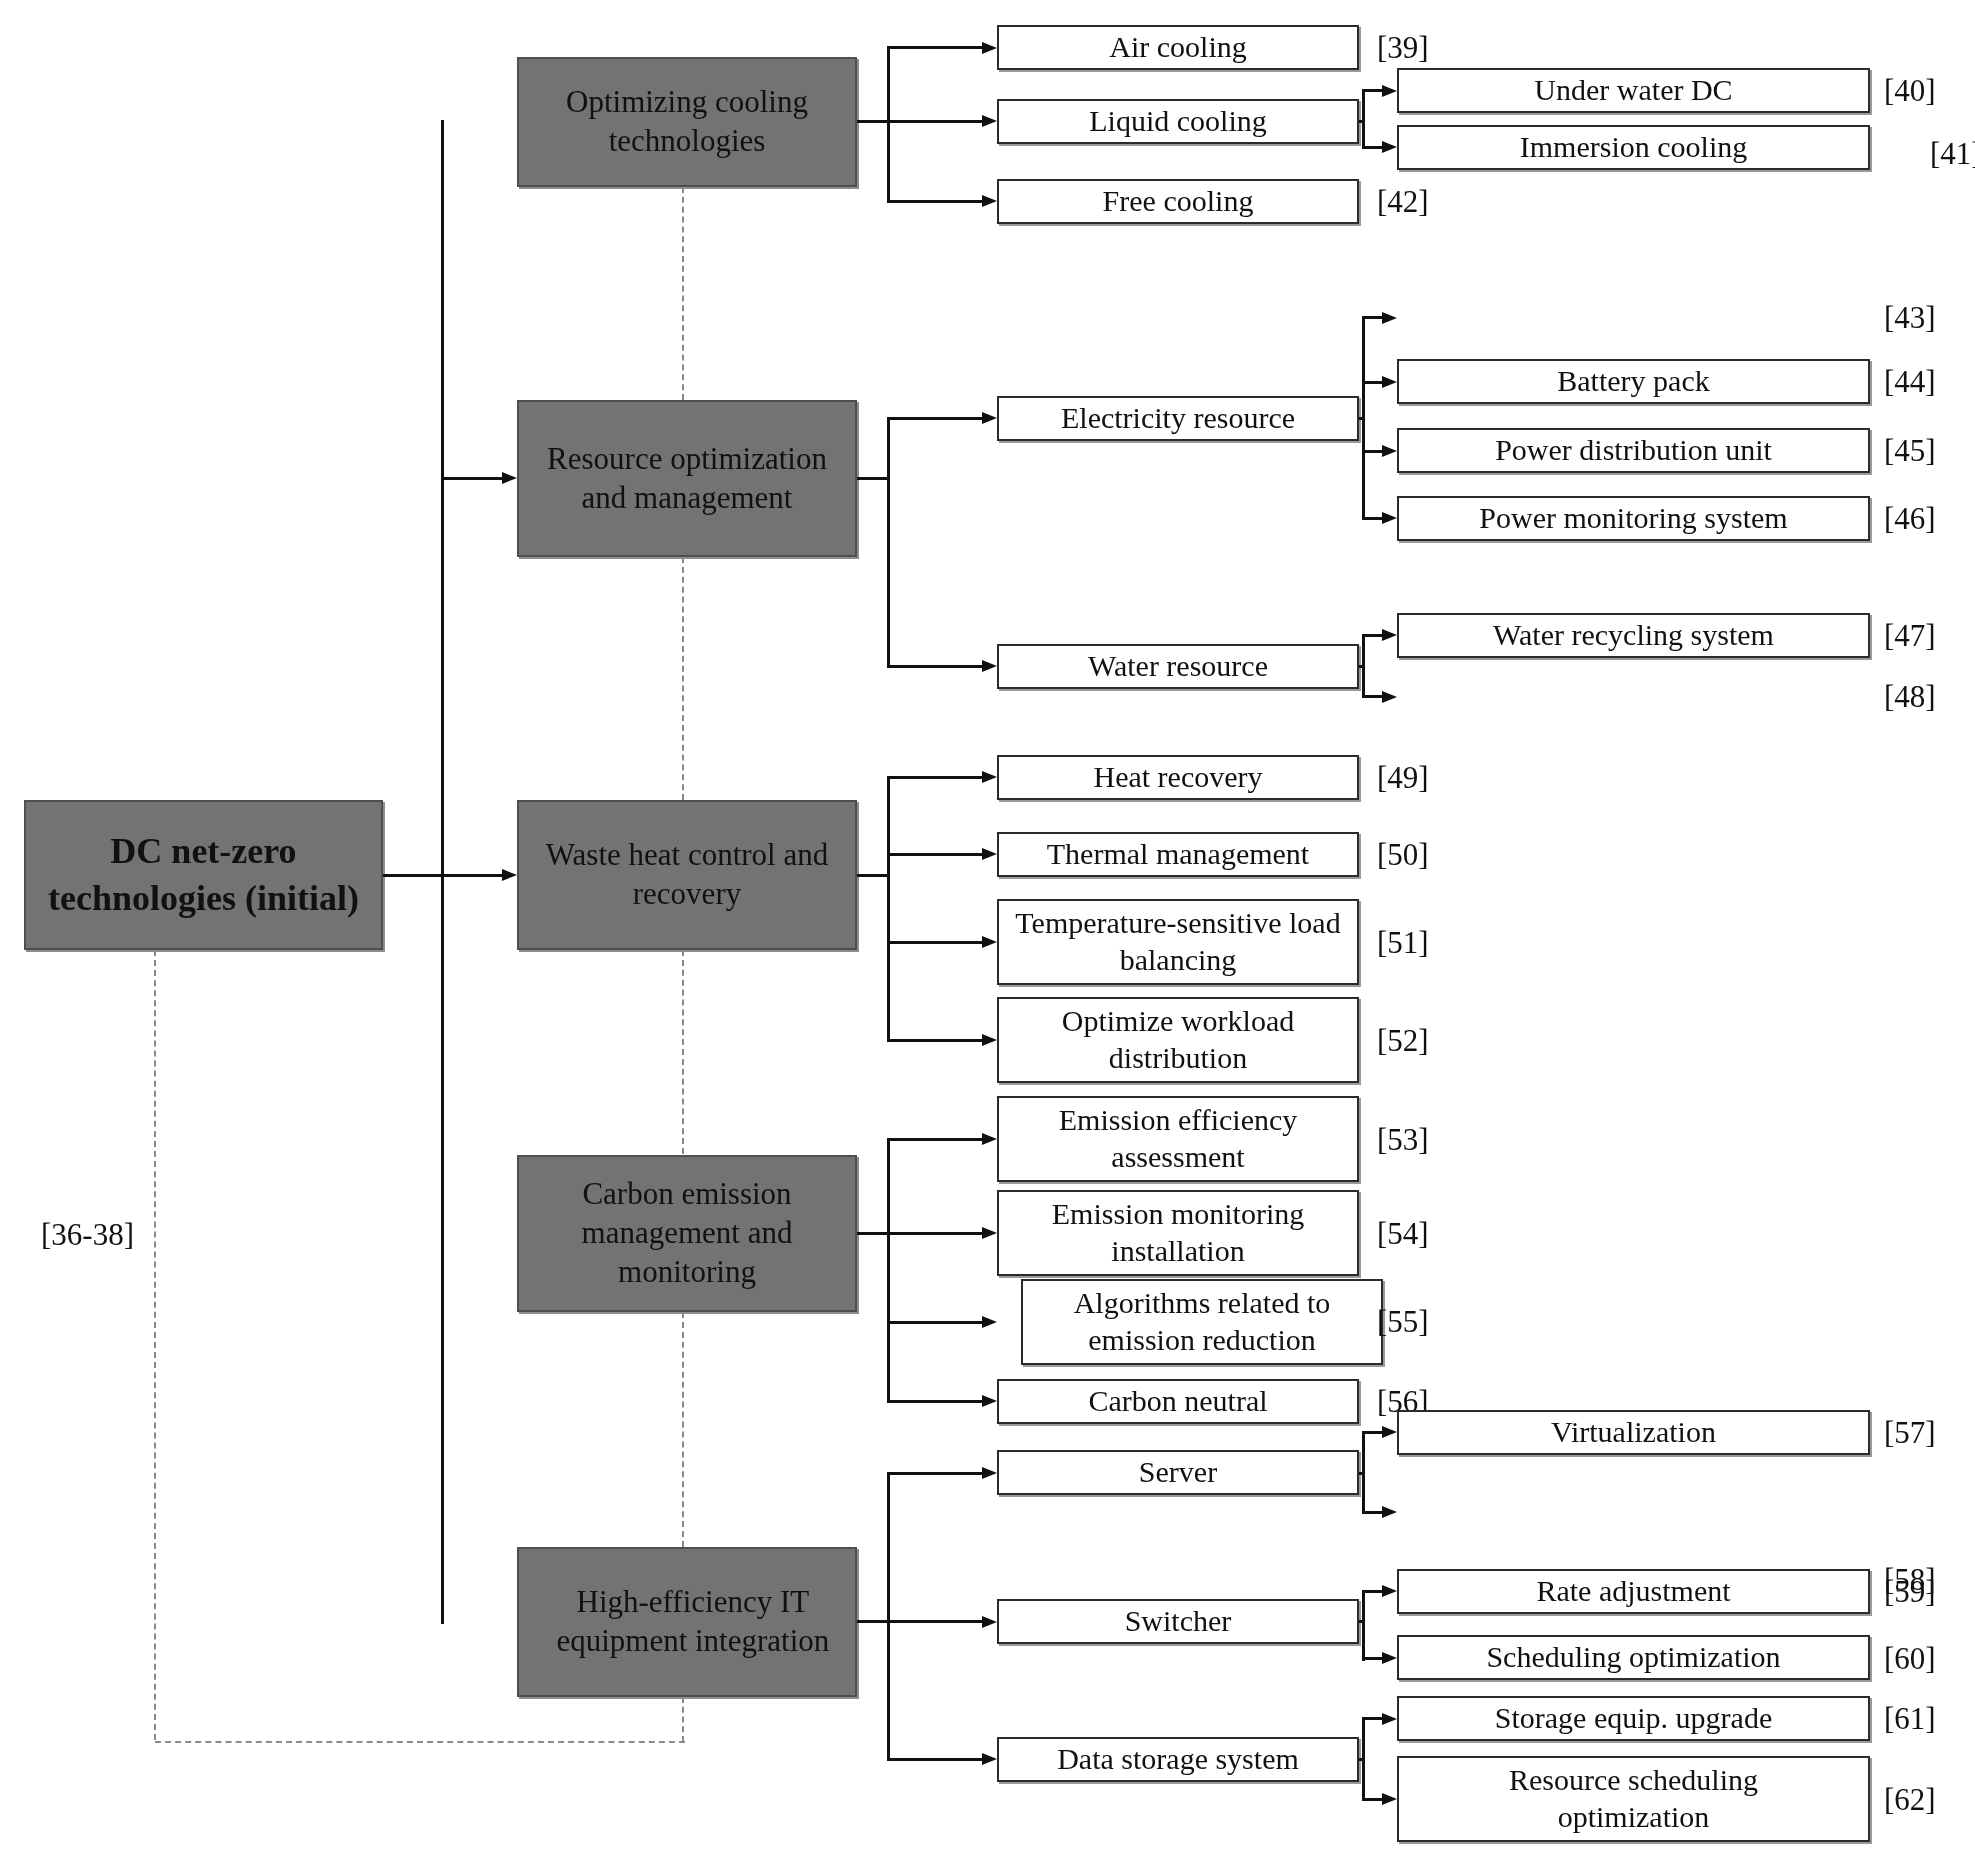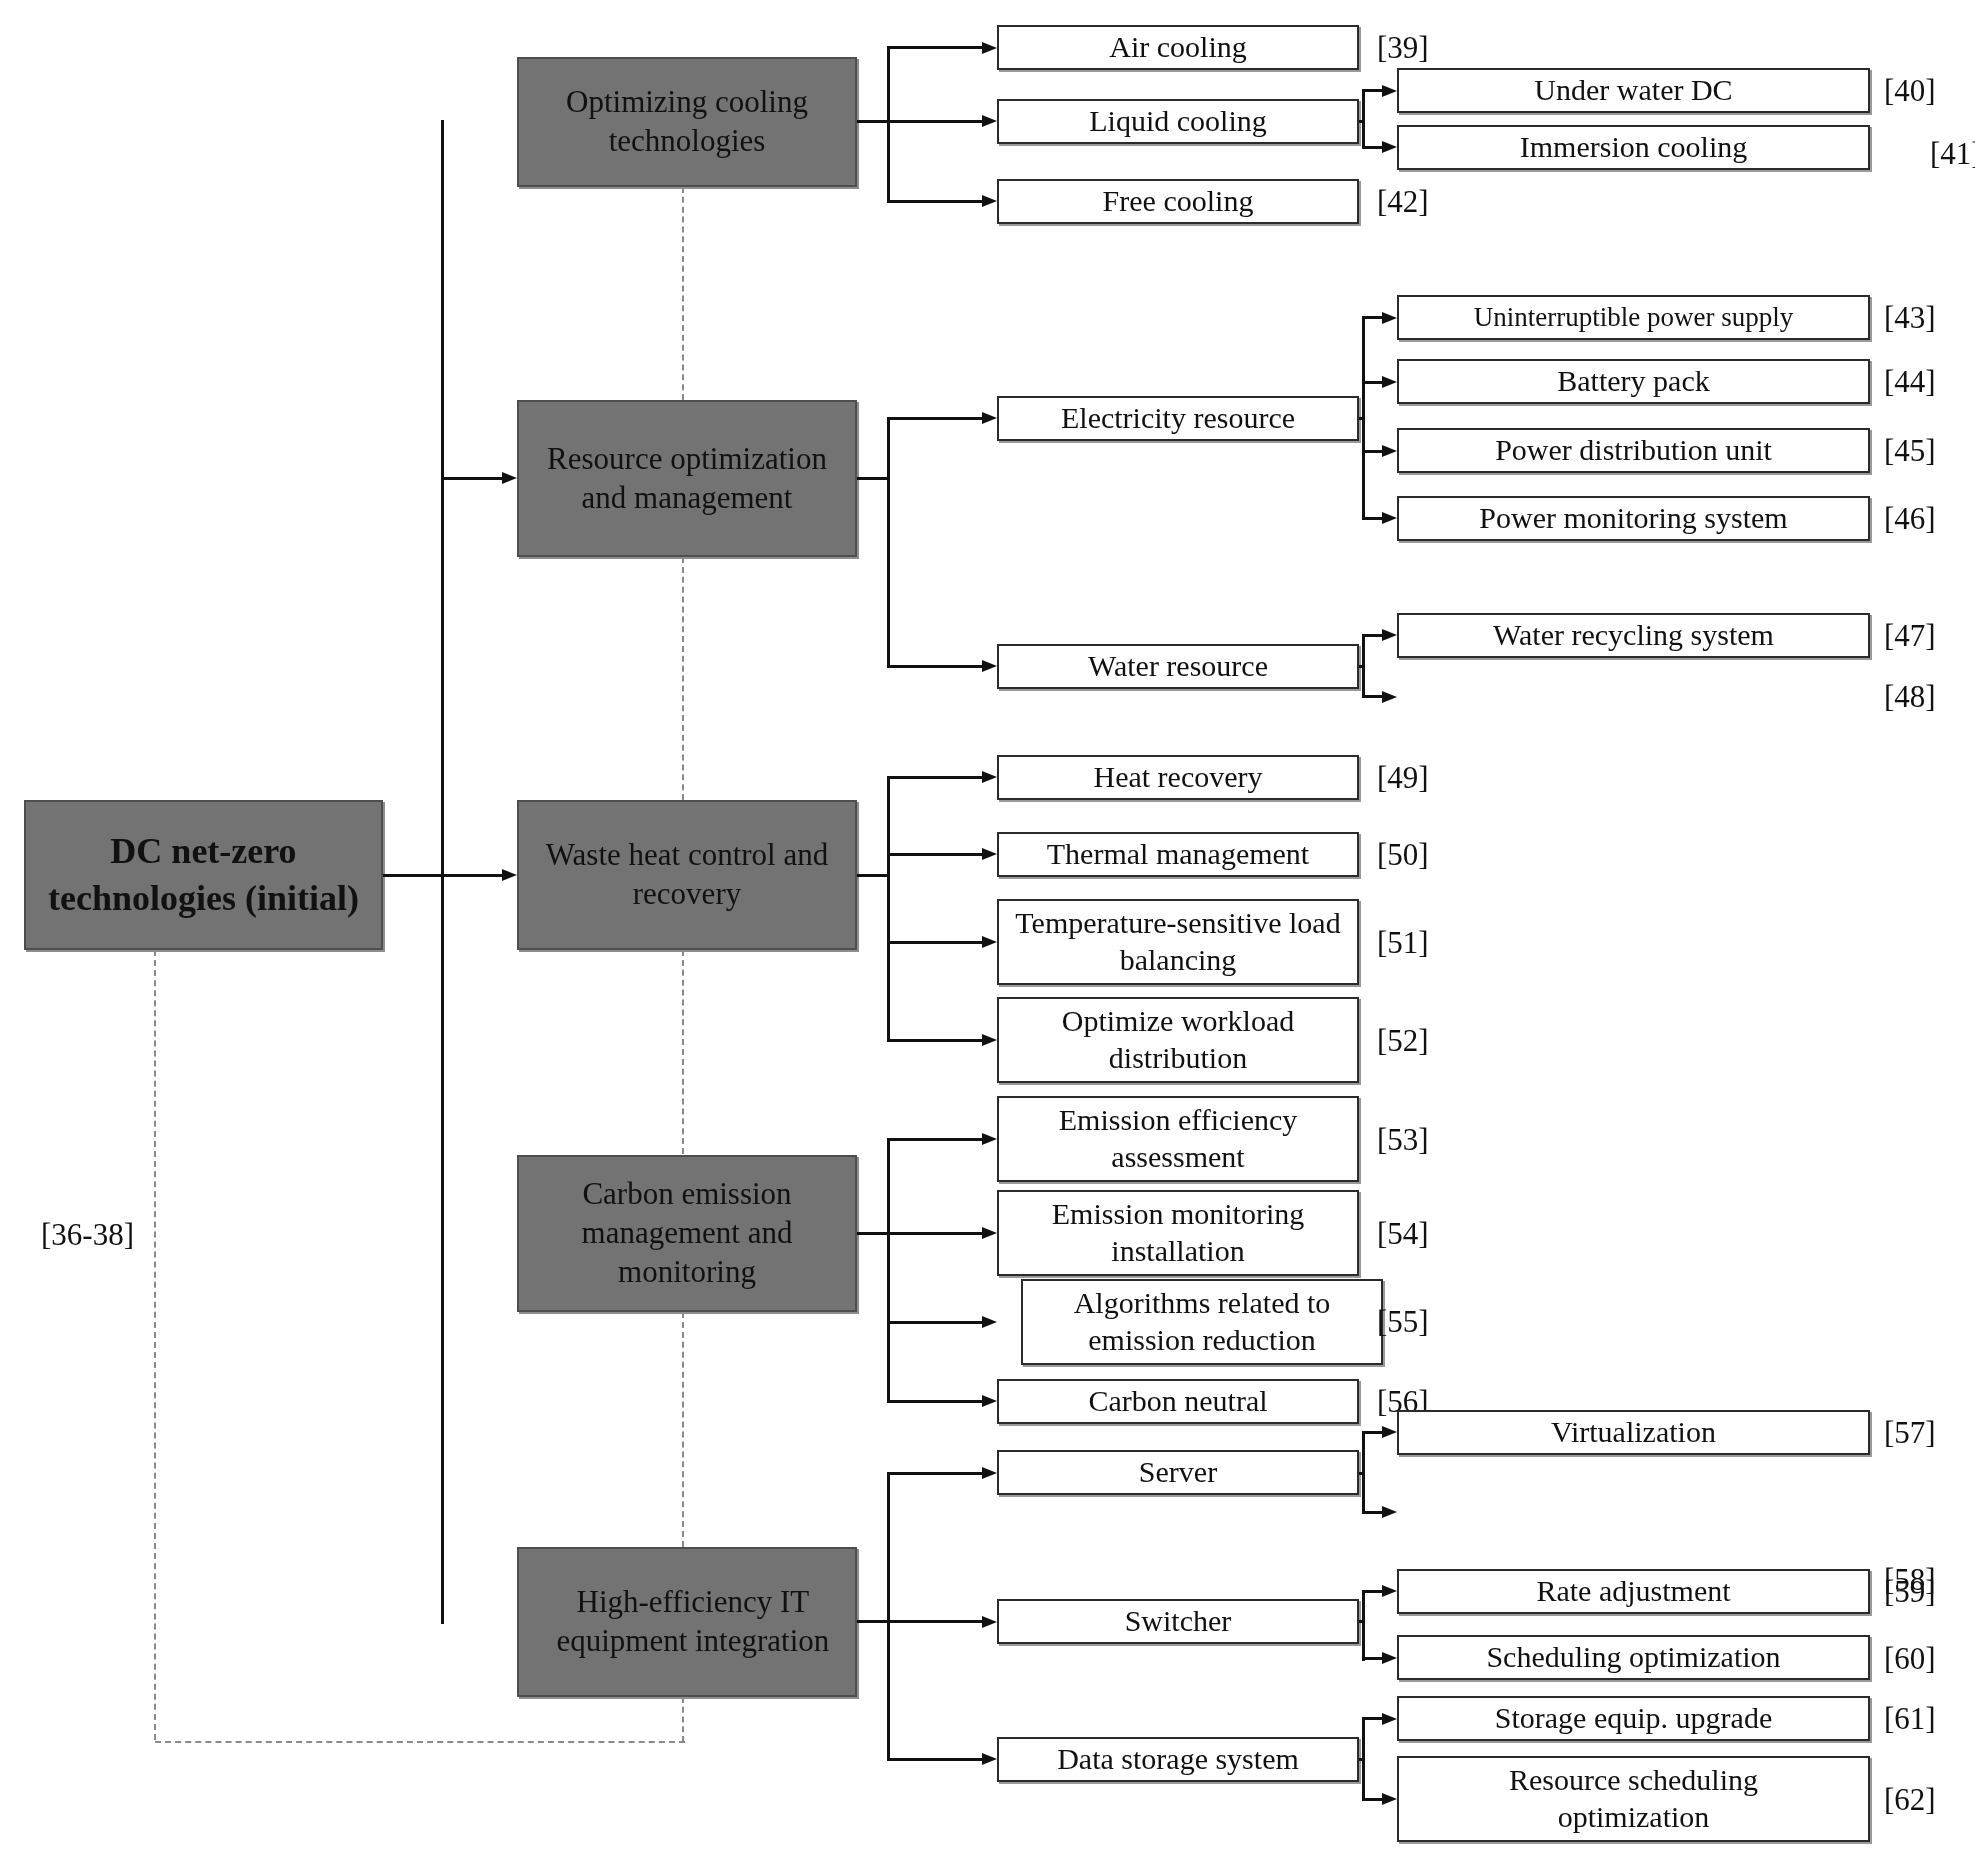--- a/index.html
+++ b/index.html
@@ -101,21 +101,20 @@
   <div class="lv" style="left:1362px;top:316px;height:204px;"></div>
   <div class="lh" style="left:1362px;top:316px;width:22px;"></div>
   <div class="arr" style="left:1382px;top:312px;"></div>
   <div class="lh" style="left:1362px;top:381px;width:22px;"></div>
   <div class="arr" style="left:1382px;top:376px;"></div>
   <div class="lh" style="left:1362px;top:450px;width:22px;"></div>
   <div class="arr" style="left:1382px;top:445px;"></div>
   <div class="lh" style="left:1362px;top:517px;width:22px;"></div>
   <div class="arr" style="left:1382px;top:512px;"></div>
 
-  <div class="node" style="left:1397px;top:295px;width:473px;height:45px;font-size:27px;">Uninterruptible power supply</div>
   <div class="ref" style="left:1884px;top:297px;width:89px;">[43]</div>
 
   <div class="node" style="left:1397px;top:359px;width:473px;height:45px;">Battery pack</div>
   <div class="ref" style="left:1884px;top:361px;width:89px;">[44]</div>
 
   <div class="node" style="left:1397px;top:428px;width:473px;height:45px;">Power distribution unit</div>
   <div class="ref" style="left:1884px;top:430px;width:89px;">[45]</div>
 
   <div class="node" style="left:1397px;top:496px;width:473px;height:45px;">Power monitoring system</div>
   <div class="ref" style="left:1884px;top:498px;width:89px;">[46]</div>

